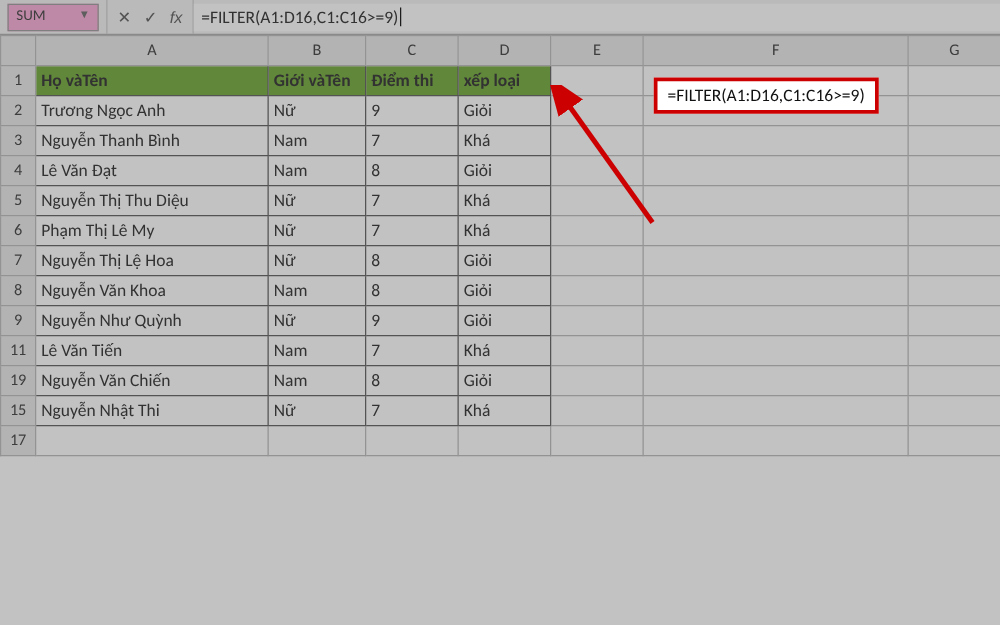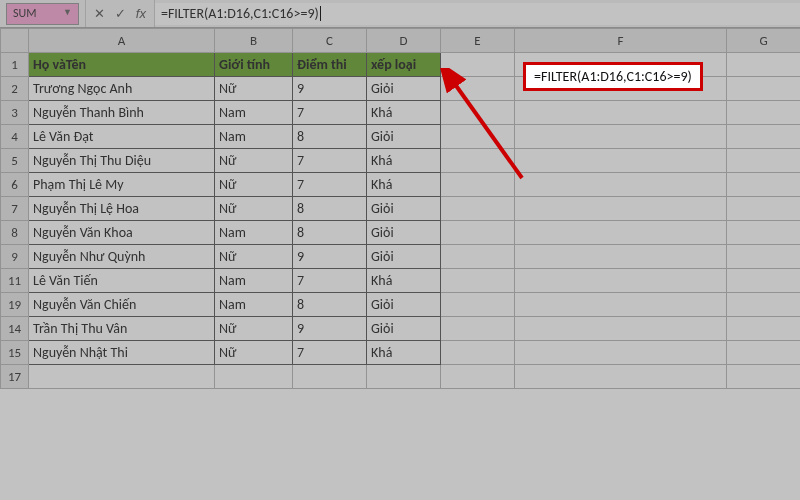--- a/index.html
+++ b/index.html
@@ -172,21 +172,21 @@
         <th>D</th>
         <th>E</th>
         <th>F</th>
         <th>G</th>
       </tr>
     </thead>
     <tbody id="grid-body">
         <tr>
           <th class="rowhdr">1</th>
           <td class="hdrcell data">Họ vàTên</td>
-          <td class="hdrcell data">Giới tính</td>
+          <td class="hdrcell data">Giới vàTên</td>
           <td class="hdrcell data">Điểm thi</td>
           <td class="hdrcell data">xếp loại</td>
           <td></td>
           <td></td>
           <td></td>
         </tr>
         <tr>
           <th class="rowhdr">2</th>
           <td class="data">Trương Ngọc Anh</td>
           <td class="data">Nữ</td>
@@ -274,30 +274,20 @@
           <td class="data">Khá</td>
           <td></td>
           <td></td>
           <td></td>
         </tr>
         <tr>
           <th class="rowhdr">19</th>
           <td class="data">Nguyễn Văn Chiến</td>
           <td class="data">Nam</td>
           <td class="data num">8</td>
-          <td class="data">Giỏi</td>
-          <td></td>
-          <td></td>
-          <td></td>
-        </tr>
-        <tr>
-          <th class="rowhdr">14</th>
-          <td class="data">Trần Thị Thu Vân</td>
-          <td class="data">Nữ</td>
-          <td class="data num">9</td>
           <td class="data">Giỏi</td>
           <td></td>
           <td></td>
           <td></td>
         </tr>
         <tr>
           <th class="rowhdr">15</th>
           <td class="data">Nguyễn Nhật Thi</td>
           <td class="data">Nữ</td>
           <td class="data num">7</td>

